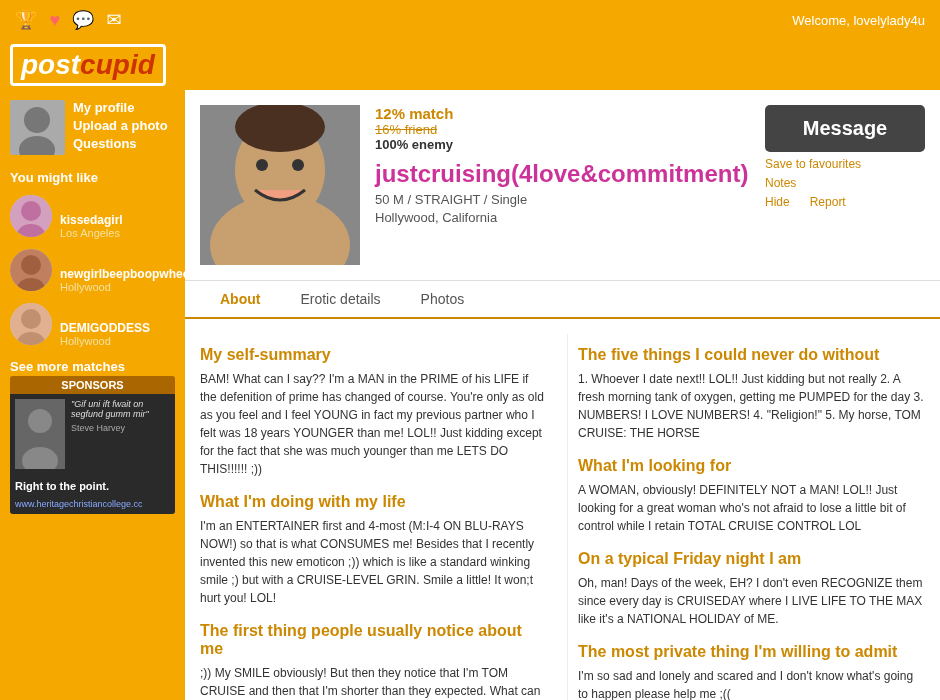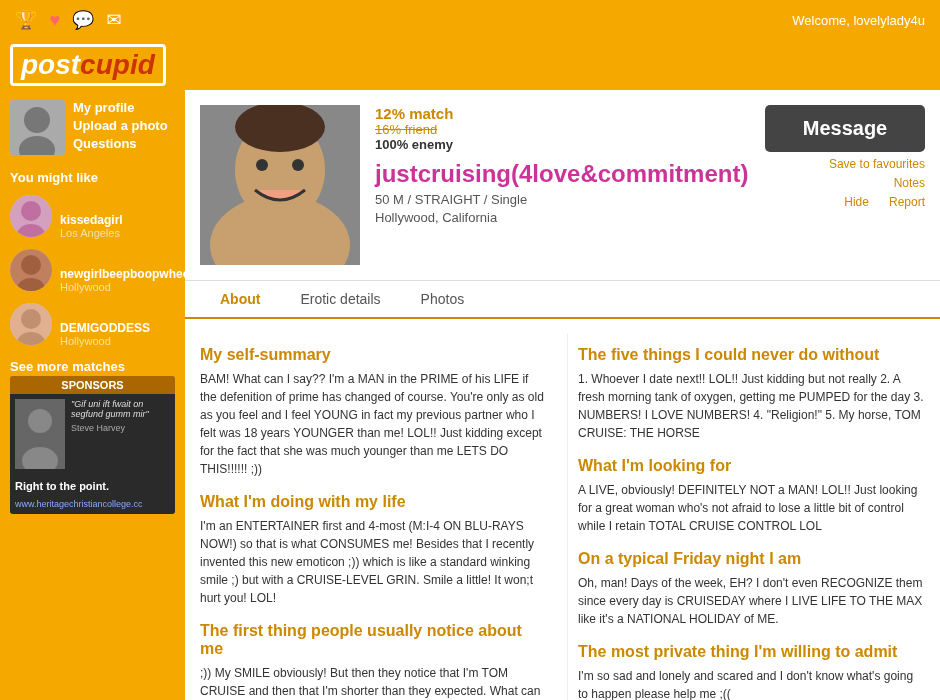--- a/index.html
+++ b/index.html
@@ -58,21 +58,21 @@
 
     #match-info-section { flex: 1; }
     #match-percentage { color: #cc8800; font-size: 15px; font-weight: bold; }
     #friend-percentage { color: #cc8800; font-size: 13px; text-decoration: line-through; }
     #enemy-percentage { color: #333; font-size: 13px; font-weight: bold; }
 
     #username-display { color: #cc3399; font-size: 24px; font-weight: bold; margin: 8px 0 4px 0; }
     #user-details { color: #555; font-size: 13px; margin-bottom: 3px; }
     #user-location { color: #555; font-size: 13px; }
 
-    #action-buttons { display: flex; flex-direction: column; align-items: flex-end; gap: 5px; min-width: 160px; }
+    #action-buttons { display: flex; flex-direction: column; gap: 5px; min-width: 160px; }
     #message-btn { background: #444; color: white; font-size: 20px; font-weight: bold; padding: 12px 25px; border: none; border-radius: 5px; cursor: pointer; width: 160px; text-align: center; }
     .action-link { color: #cc8800; font-size: 12px; cursor: pointer; text-decoration: none; }
     #hide-report { display: flex; gap: 20px; }
 
     
     #profile-tabs { display: flex; border-bottom: 2px solid #cc8800; padding: 0 15px; }
     .tab { padding: 10px 20px; color: #555; cursor: pointer; font-size: 14px; }
     .tab.active { color: #cc8800; border-bottom: 2px solid #cc8800; margin-bottom: -2px; font-weight: bold; }
 
     
@@ -247,21 +247,21 @@
         <div class="section-title">The first thing people usually notice about me</div>
         <div class="section-text">;)) My SMILE obviously! But then they notice that I'm TOM CRUISE and then that I'm shorter than they expected. What can I say? I work with what A GOD OR SOMETHING gave me! HEE-YAH!! (jump</div>
 
       </div>
 
       <div id="right-col">
         <div class="section-title">The five things I could never do without</div>
         <div class="section-text">1. Whoever I date next!! LOL!! Just kidding but not really 2. A fresh morning tank of oxygen, getting me PUMPED for the day 3. NUMBERS! I LOVE NUMBERS! 4. "Religion!" 5. My horse, TOM CRUISE: THE HORSE</div>
 
         <div class="section-title">What I'm looking for</div>
-        <div class="section-text">A LIVE, obviously! DEFINITELY NOT a MAN! LOL!! Just looking for a great woman who's not afraid to lose a little bit of control while I retain TOTAL CRUISE CONTROL LOL</div>
+        <div class="section-text">A WOMAN, obviously! DEFINITELY NOT a MAN! LOL!! Just looking for a great woman who's not afraid to lose a little bit of control while I retain TOTAL CRUISE CONTROL LOL</div>
 
         <div class="section-title">On a typical Friday night I am</div>
         <div class="section-text">Oh, man! Days of the week, EH? I don't even RECOGNIZE them since every day is CRUISEDAY where I LIVE LIFE TO THE MAX like it's a NATIONAL HOLIDAY of ME.</div>
 
         <div class="section-title">The most private thing I'm willing to admit</div>
         <div class="section-text">I'm so sad and lonely and scared and I don't know what's going to happen please help me ;((</div>
       </div>
     </div>
 
   </div>

